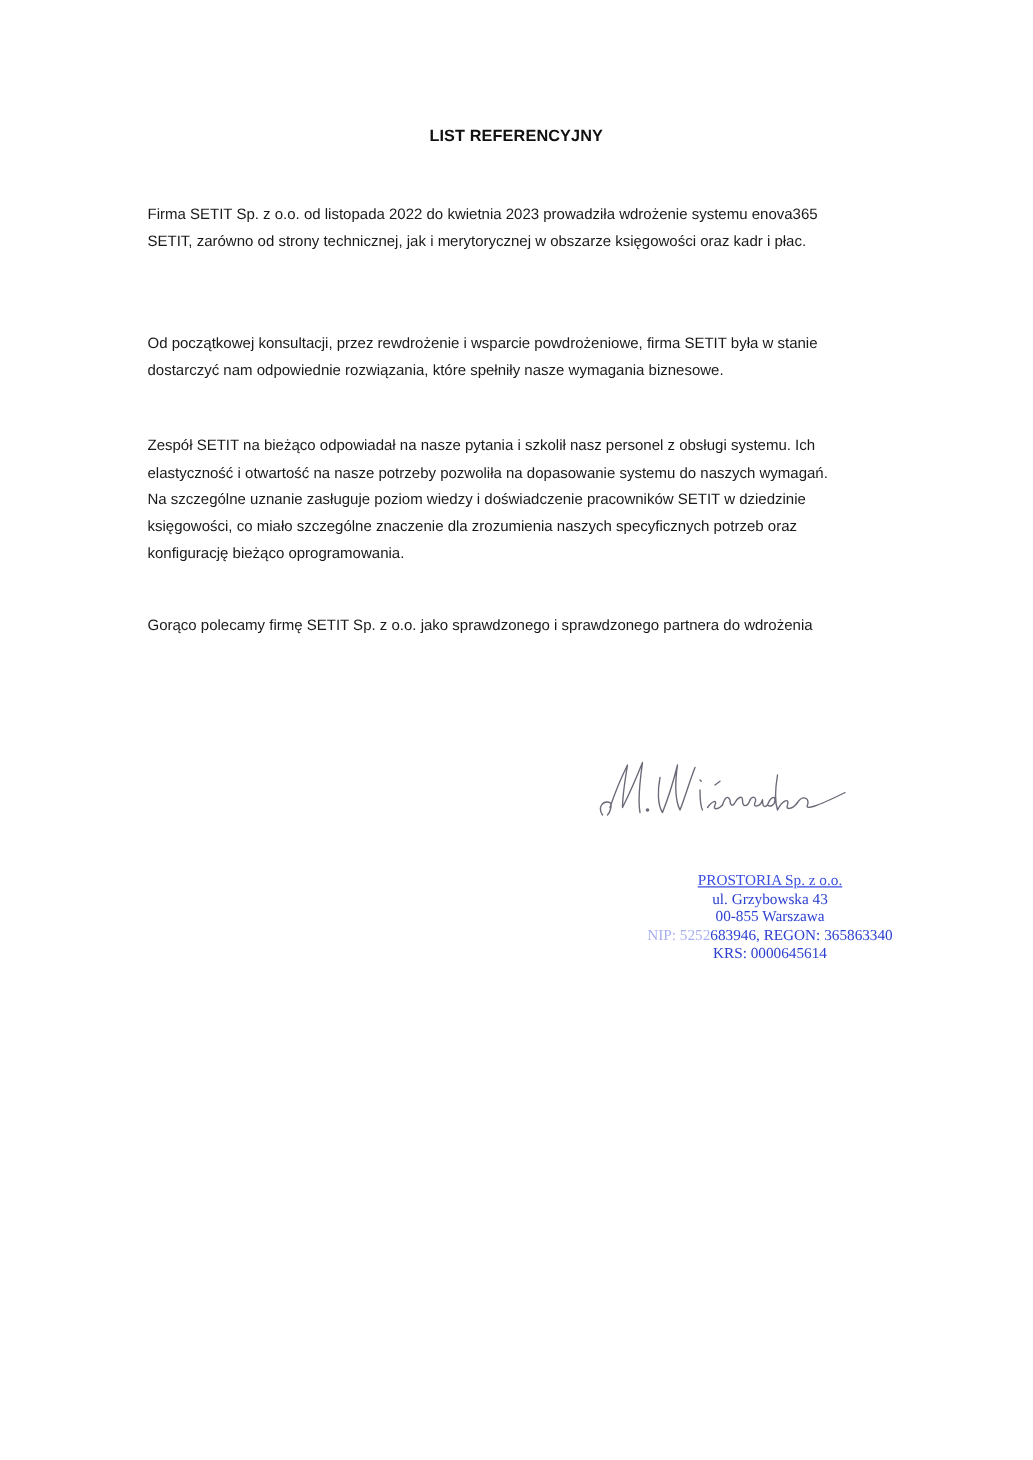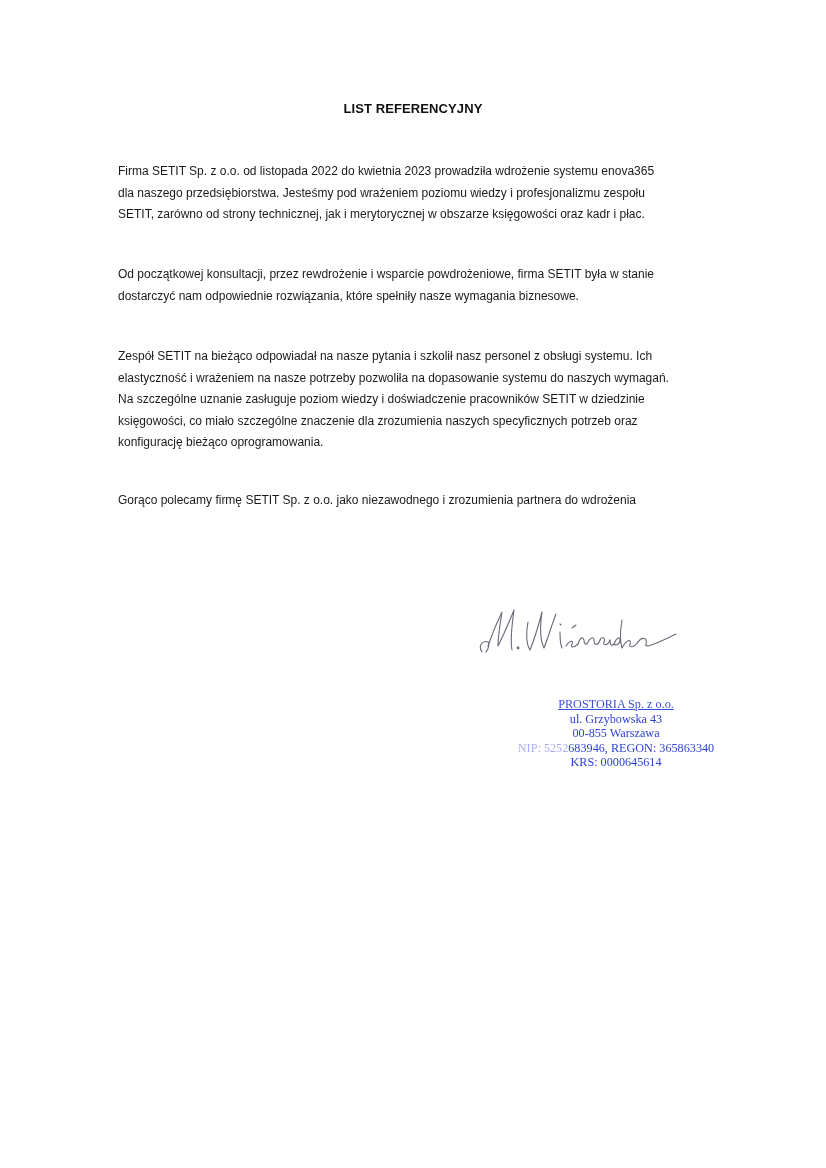--- a/index.html
+++ b/index.html
@@ -30,39 +30,38 @@
 </style>
 </head>
 <body>
 
 <div class="page">
 
   <div class="title">LIST REFERENCYJNY</div>
 
   <div class="para" id="p1">
     <span class="ln">Firma SETIT Sp. z o.o. od listopada 2022 do kwietnia 2023 prowadziła wdrożenie systemu enova365</span>
-    <span class="ln">dla naszego przedsiębiorstwa. Jesteśmy pod wrażeniem poziomu wiedzy i profesjonalizmu zespołu</span>
     <span class="ln">SETIT, zarówno od strony technicznej,  jak i merytorycznej w obszarze księgowości oraz kadr i płac.</span>
   </div>
 
   <div class="para" id="p2">
     <span class="ln">Od początkowej konsultacji, przez rewdrożenie i wsparcie powdrożeniowe, firma SETIT była w stanie</span>
     <span class="ln">dostarczyć nam odpowiednie rozwiązania, które spełniły nasze wymagania biznesowe.</span>
   </div>
 
   <div class="para" id="p3">
     <span class="ln">Zespół SETIT na bieżąco odpowiadał na nasze pytania i szkolił nasz personel z obsługi systemu. Ich</span>
-    <span class="ln">elastyczność i wrażeniem na nasze potrzeby pozwoliła na dopasowanie systemu do naszych wymagań.</span>
+    <span class="ln">elastyczność i otwartość na nasze potrzeby pozwoliła na dopasowanie systemu do naszych wymagań.</span>
     <span class="ln">Na szczególne uznanie zasługuje poziom wiedzy i doświadczenie pracowników SETIT w dziedzinie</span>
     <span class="ln">księgowości, co miało szczególne znaczenie dla zrozumienia naszych specyficznych potrzeb oraz</span>
     <span class="ln">konfigurację bieżąco oprogramowania.</span>
   </div>
 
   <div class="para" id="p4">
-    <span class="ln">Gorąco polecamy firmę SETIT Sp. z o.o. jako niezawodnego i zrozumienia partnera do wdrożenia</span>
+    <span class="ln">Gorąco polecamy firmę SETIT Sp. z o.o. jako sprawdzonego i sprawdzonego partnera do wdrożenia</span>
   </div>
 
   <svg class="signature" viewBox="0 0 210 60">
     <title>M. Wiśniewska</title>
     <g fill="none" stroke="#6a6a78" stroke-width="1.1" stroke-linecap="round" stroke-linejoin="round">
 
       <path d="M6 52 C2 46 6 40 12 42 C14 44 12 50 10 52 M12 46 C16 34 22 20 26 12 C24 24 22 38 22 46 C28 34 34 20 38 10 C36 24 34 40 36 50"></path>
       <circle cx="42" cy="48" r="0.9" fill="#6a6a78"></circle>
 
       <path d="M52 22 C50 32 50 44 54 50 C58 40 62 28 66 12 C64 26 64 40 68 48 C72 38 76 24 80 14"></path>

